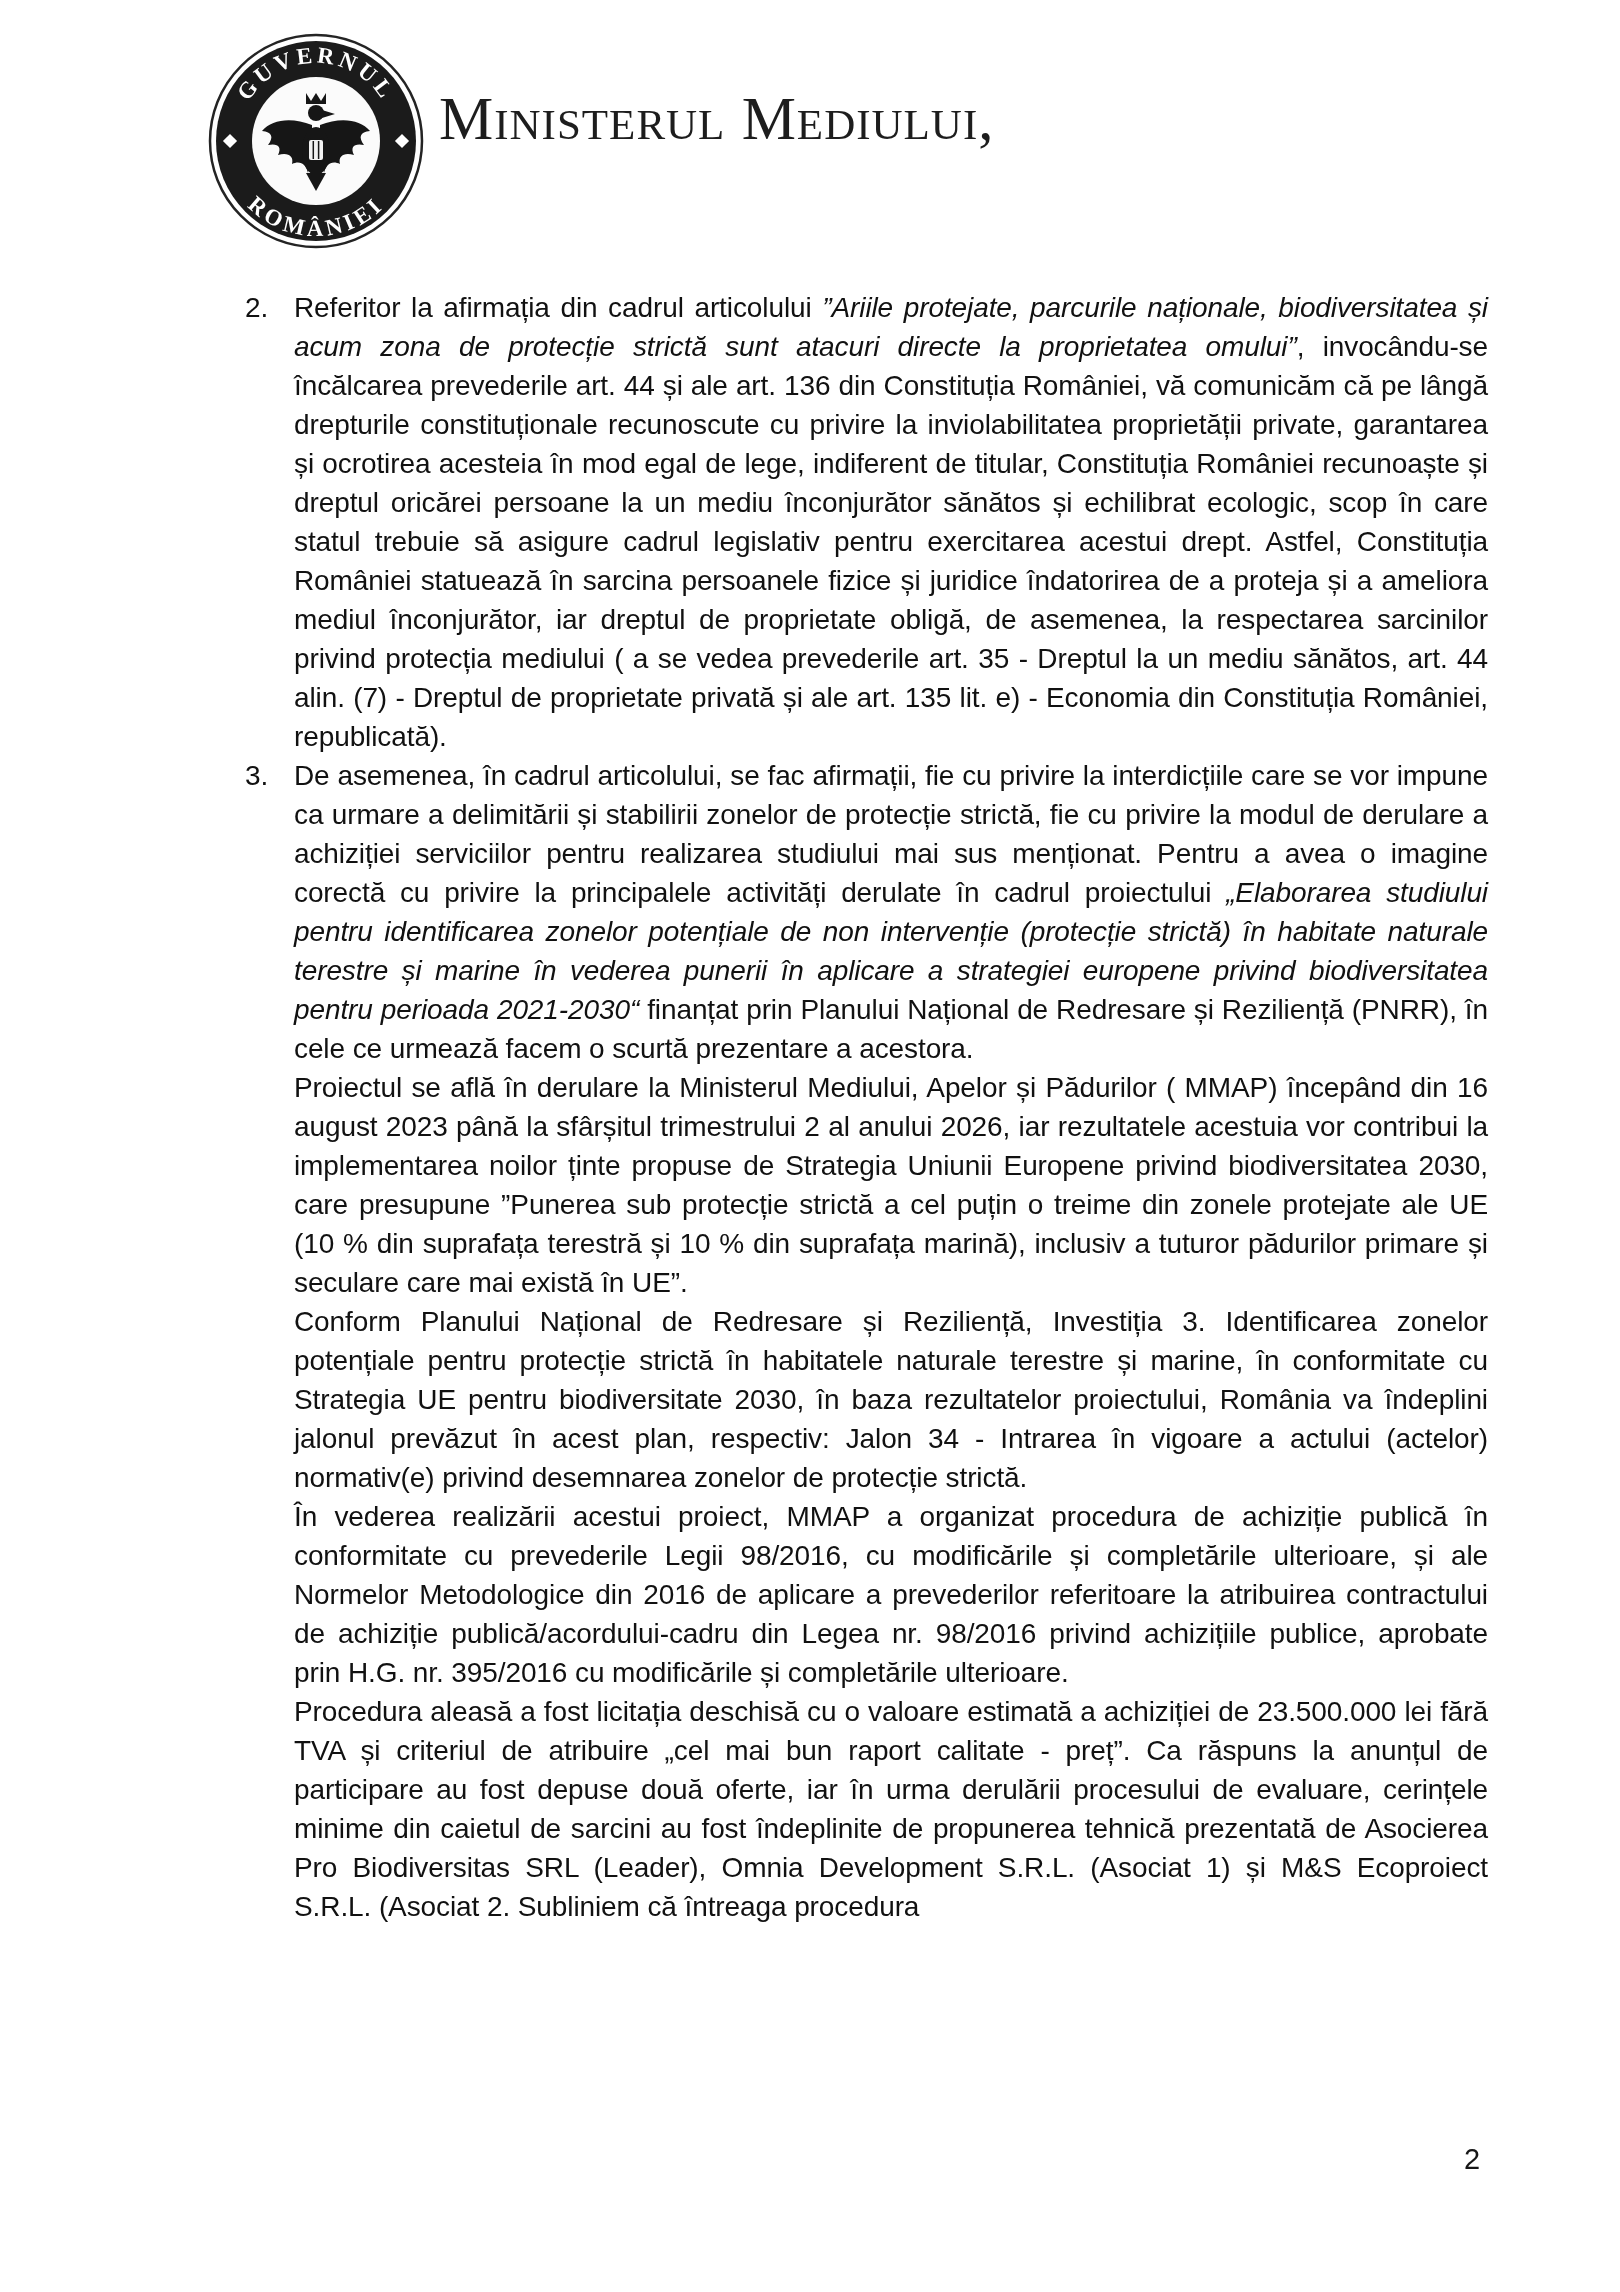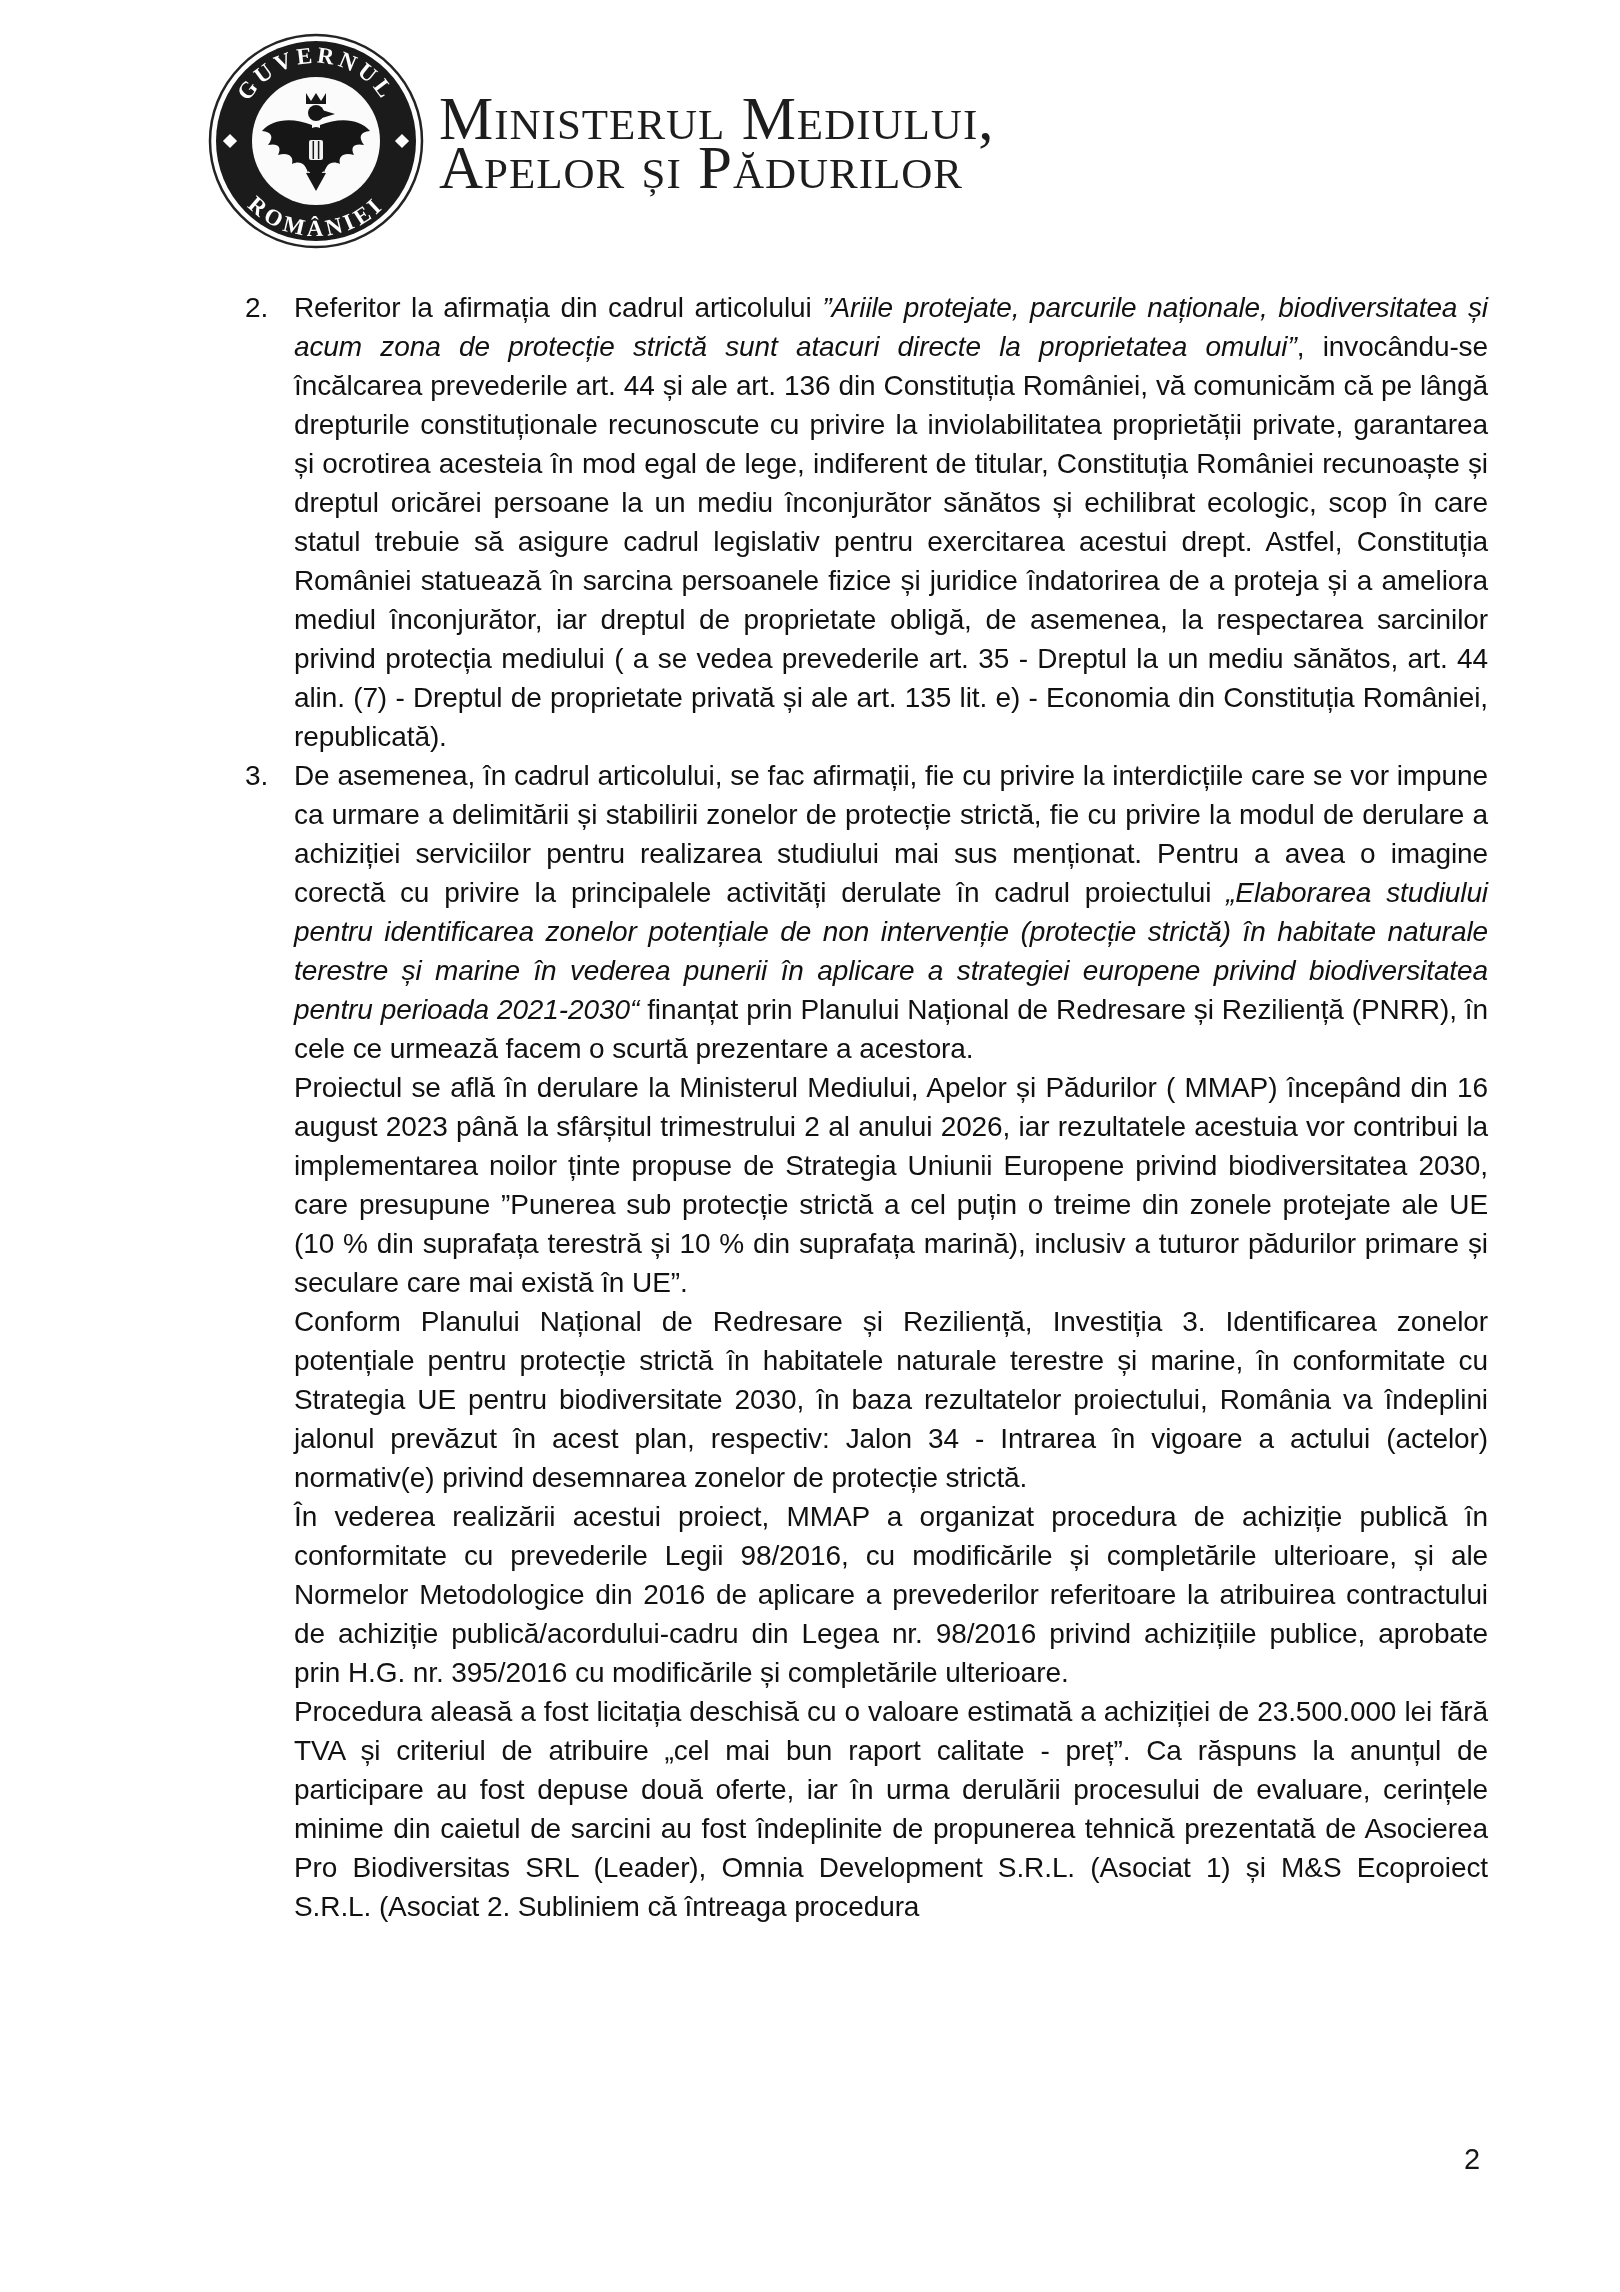--- a/index.html
+++ b/index.html
@@ -89,21 +89,20 @@
       <ellipse cx="108" cy="118" rx="14" ry="24"></ellipse>
       <path d="M98,140 h20 l-10,18 z"></path>
       <rect x="100" y="106" width="16" height="22" rx="3" fill="#f2f2f2" stroke="#161616" stroke-width="2"></rect>
       <line x1="105.3" y1="108" x2="105.3" y2="126" stroke="#161616" stroke-width="1.5"></line>
       <line x1="110.6" y1="108" x2="110.6" y2="126" stroke="#161616" stroke-width="1.5"></line>
     </g>
   </svg>
 
   <div class="ministry">
     <div>Ministerul Mediului,</div>
-    <div>Apelor și Pădurilor</div>
   </div>
 
   <div class="main">
 
 
     <div class="item">
       <span class="num">2.</span>
       <p><span>Referitor la afirmația din cadrul articolului </span><span class="it">”Ariile protejate, parcurile naționale, biodiversitatea și acum zona de protecție strictă sunt atacuri directe la proprietatea omului”</span><span>, invocându-se încălcarea prevederile art. 44 și ale art. 136 din Constituția României, vă comunicăm că pe lângă drepturile constituționale recunoscute cu privire la inviolabilitatea proprietății private, garantarea și ocrotirea acesteia în mod egal de lege, indiferent de titular, Constituția României recunoaște și dreptul oricărei persoane la un mediu înconjurător sănătos și echilibrat ecologic, scop în care statul trebuie să asigure cadrul legislativ pentru exercitarea acestui drept. Astfel, Constituția României statuează în sarcina persoanele fizice și juridice îndatorirea de a proteja și a ameliora mediul înconjurător, iar dreptul de proprietate obligă, de asemenea, la respectarea sarcinilor privind protecția mediului ( a se vedea prevederile art. 35 - Dreptul la un mediu sănătos, art. 44 alin. (7) - Dreptul de proprietate privată și ale art. 135 lit. e) - Economia din Constituția României, republicată).</span></p>
     </div>
 

